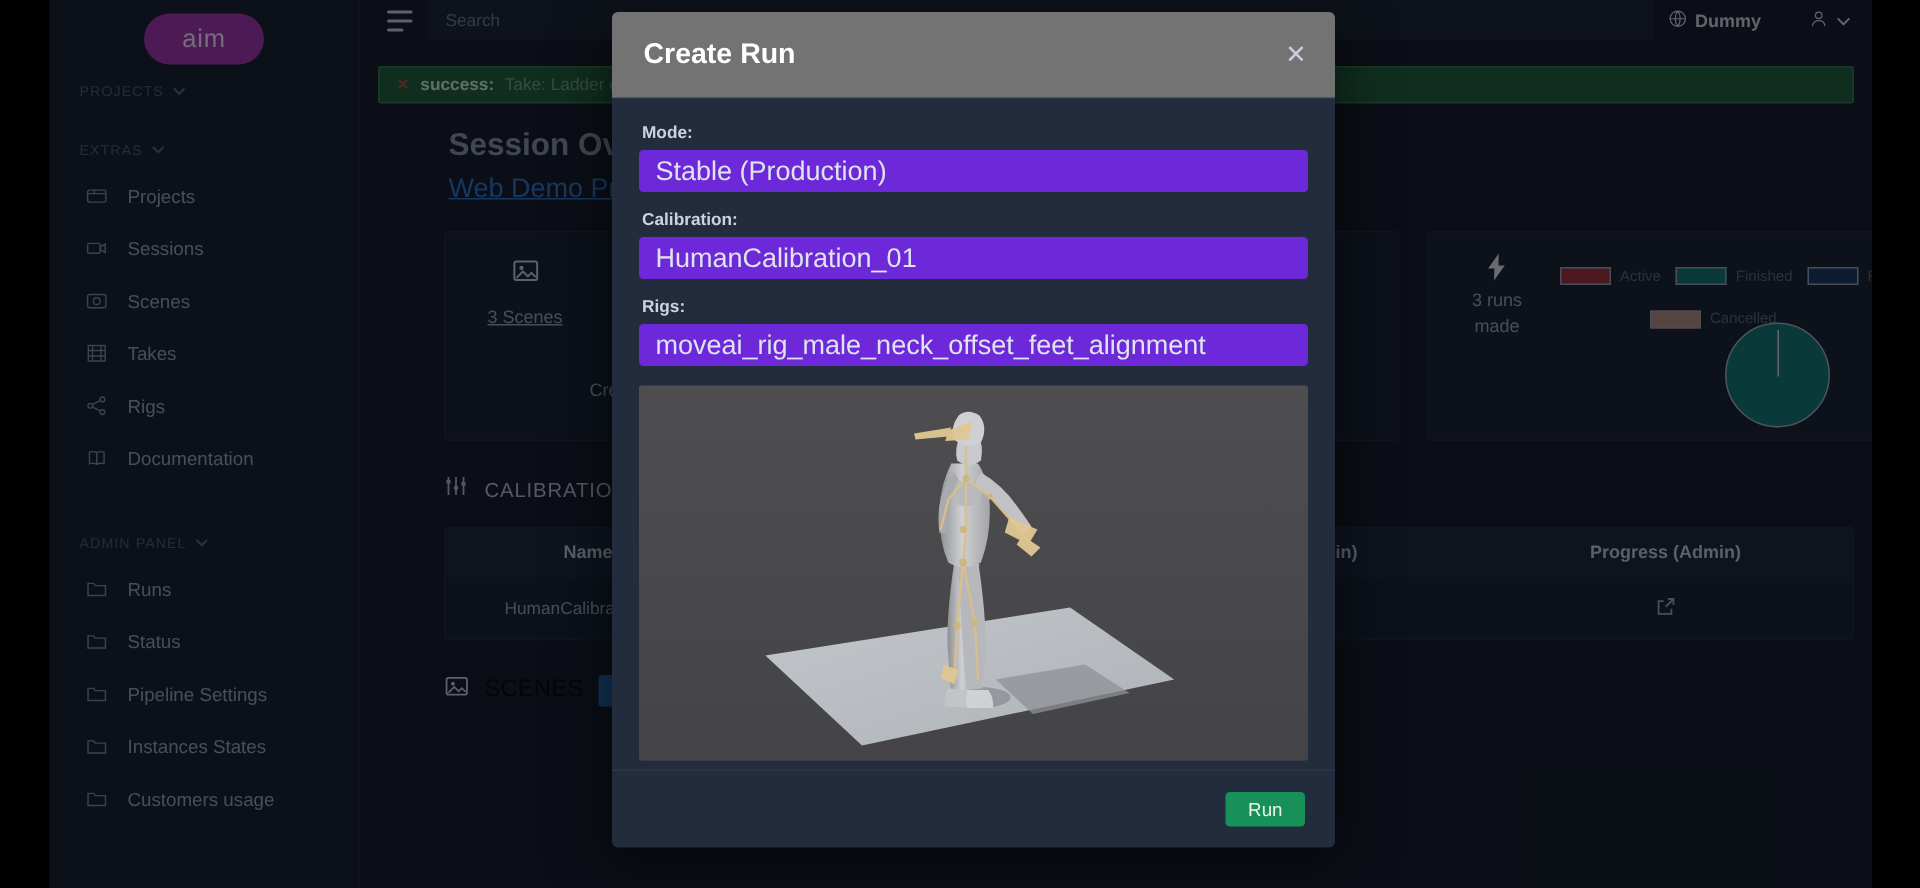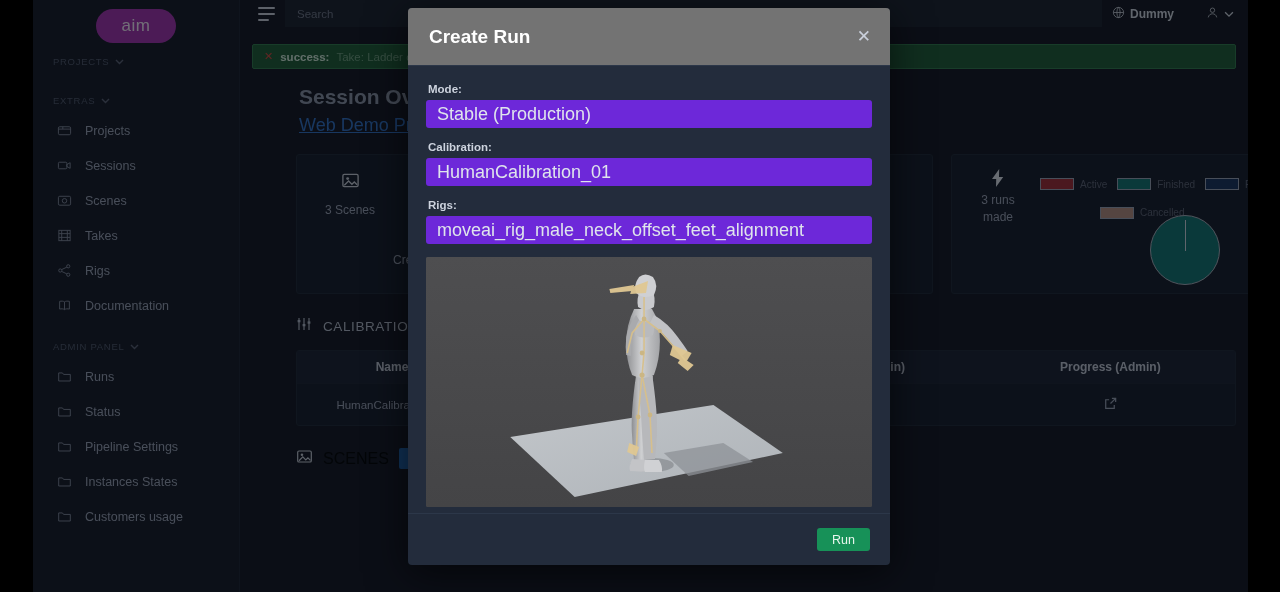--- a/index.html
+++ b/index.html
@@ -84,21 +84,21 @@
   .cards { display:flex; gap:18px; margin:18px 12px 0 56px; }
   .card {
     background:#161c28; border:1px solid #1e2633; border-radius:3px;
     height:140px; position:relative;
   }
   .card-left { flex:0 0 637px; }
   .card-right { flex:1; }
 
   .scene-meta { display:flex; align-items:flex-start; gap:60px; padding:16px 0 0 28px; }
   .meta-block { display:flex; flex-direction:column; align-items:center; gap:9px; }
-  .meta-block .lbl { color:#9aa2b4; font-size:12px; }
+  .meta-block .lbl { color:#9aa2b4; font-size:12px;text-decoration:underline; }
   .created-by { position:absolute; left:96px; bottom:26px; color:#9aa2b4; font-size:12px; }
 
   .runs-row { display:flex; padding:14px 0 0 18px; gap:14px; }
   .runs-left { display:flex; flex-direction:column; align-items:center; width:56px; color:#9aa2b4; font-size:12px; gap:3px;text-align:center; }
   .legend { display:flex; flex-wrap:wrap; gap:6px 10px; width:250px; padding-top:4px; }
   .legend-item { display:flex; align-items:center; gap:6px; color:#5a6172; font-size:10px; }
   .swatch { width:34px; height:12px; border:1px solid #9aa2b4; }
   .pie { position:absolute; right:70px; bottom:8px; width:70px; height:70px; border-radius:50%;
          background:#11746f; border:1px solid #a9afbb; }
   .pie::after { content:""; position:absolute; left:50%; top:4px; width:1px; height:31px; background:#cfd4de; }
@@ -238,21 +238,21 @@
         <div class="nav-item">
           <span class="ico">
             <svg width="15" height="15" viewBox="0 0 16 16">
                 <path d="M8 4.2C6.8 3.2 4.6 3.2 2.8 3.6v8.2c1.8-.4 4-.4 5.2.6M8 4.2c1.2-1 3.4-1 5.2-.6v8.2c-1.8-.4-4-.4-5.2.6M8 4.2v8.2" stroke="#9aa2b4" fill="none"></path>
               </svg>
           </span>
           <span>Documentation</span>
         </div>
       </div>
 
-      <div class="nav-section" style="margin-top:12px">
+      <div class="nav-section" style="margin-top:28px">
         <span>ADMIN PANEL</span>
         <span class="chev">
           <svg width="9" height="6" viewBox="0 0 9 6">
               <path d="M1 1l3.5 3.5L8 1" stroke="#5a6172" stroke-width="1.4" fill="none"></path>
             </svg>
         </span>
       </div>
 
       <div class="nav-list">
         <div class="nav-item">

